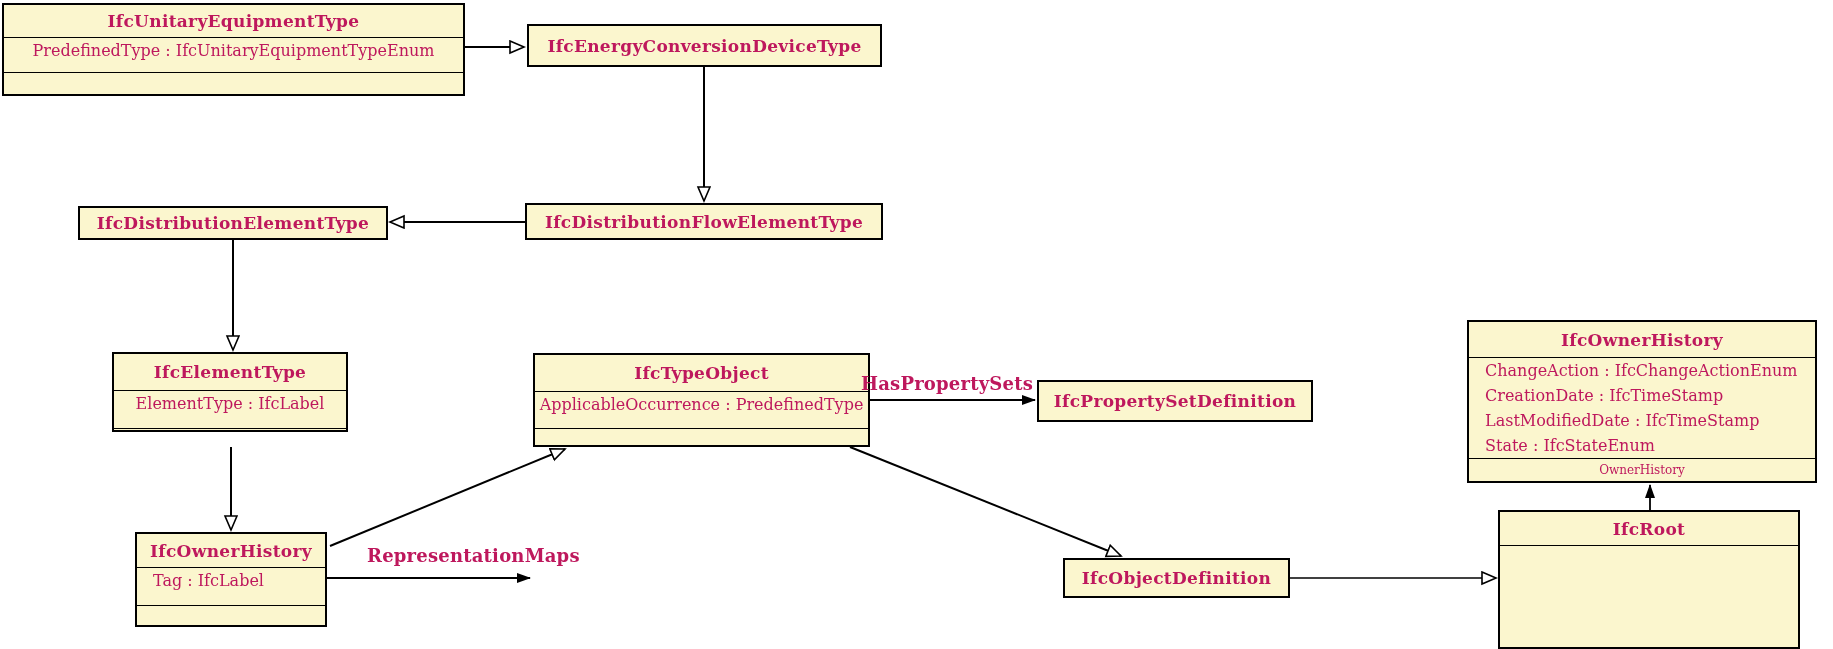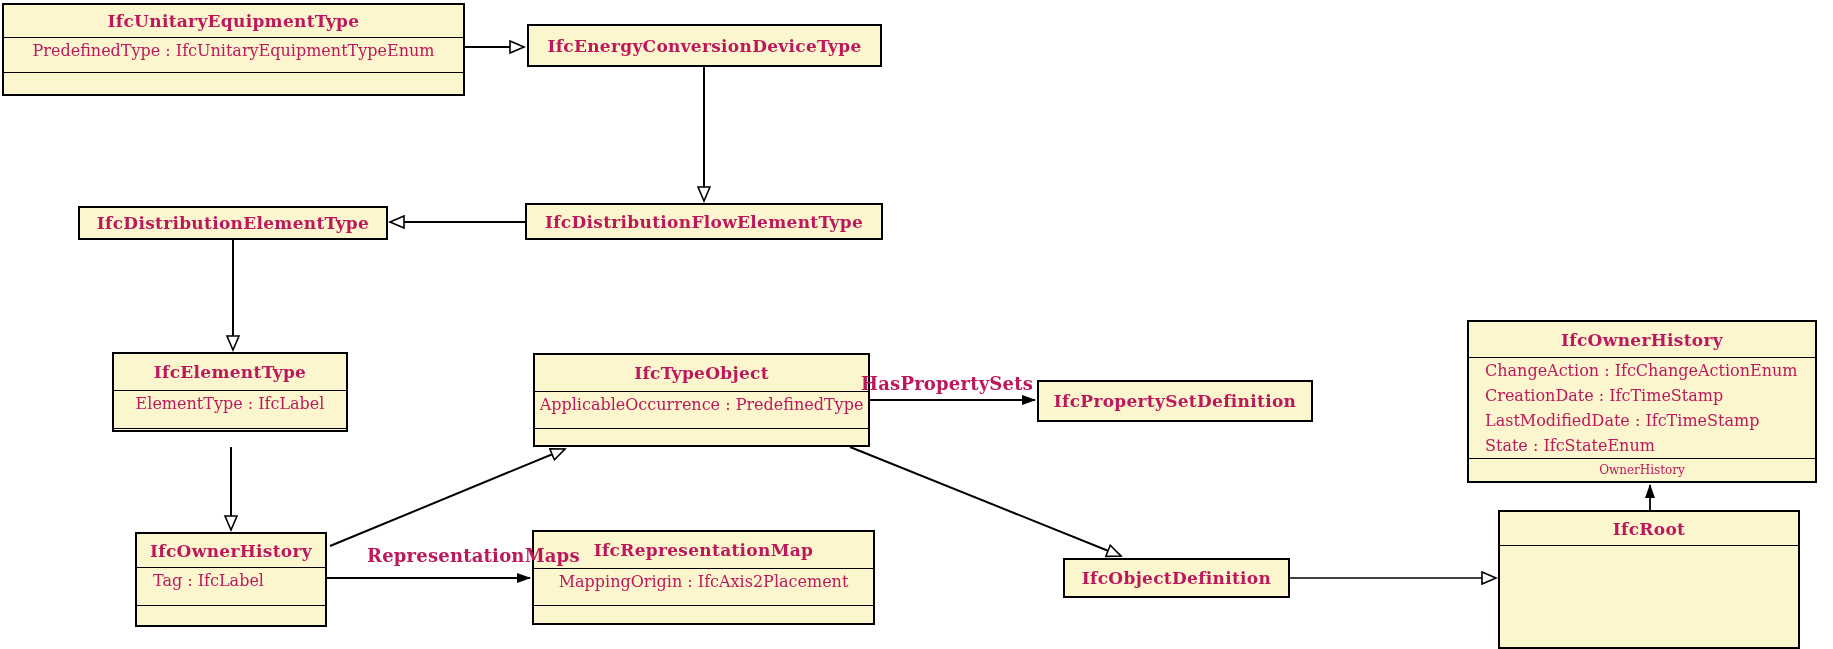--- a/index.html
+++ b/index.html
@@ -94,27 +94,20 @@
   </div>
 
   <div class="node" style="left:135px;top:532px;width:192px;height:95px;">
     <div class="title sepb" style="height:33px">IfcOwnerHistory</div>
     <div class="attrs left sepb" style="height:37px">
       <div class="attr">Tag : IfcLabel</div>
     </div>
     <div class="footer"></div>
   </div>
 
-  <div class="node" style="left:532px;top:530px;width:343px;height:95px;">
-    <div class="title sepb" style="height:36px">IfcRepresentationMap</div>
-    <div class="attrs center sepb" style="height:36px">
-      <div class="attr">MappingOrigin : IfcAxis2Placement</div>
-    </div>
-    <div class="footer"></div>
-  </div>
 
   <div class="node single" style="left:1063px;top:558px;width:227px;height:40px;">
     <div class="title">IfcObjectDefinition</div>
   </div>
 
   <svg class="edges" width="1833" height="649" viewBox="0 0 1833 649">
     <defs>
       <marker id="tri" markerUnits="userSpaceOnUse" markerWidth="18" markerHeight="16" refX="15" refY="7" orient="auto">
         <path d="M1,1 L15,7 L1,13 Z" fill="#ffffff" stroke="#000000" stroke-width="1.6"></path>
       </marker>

